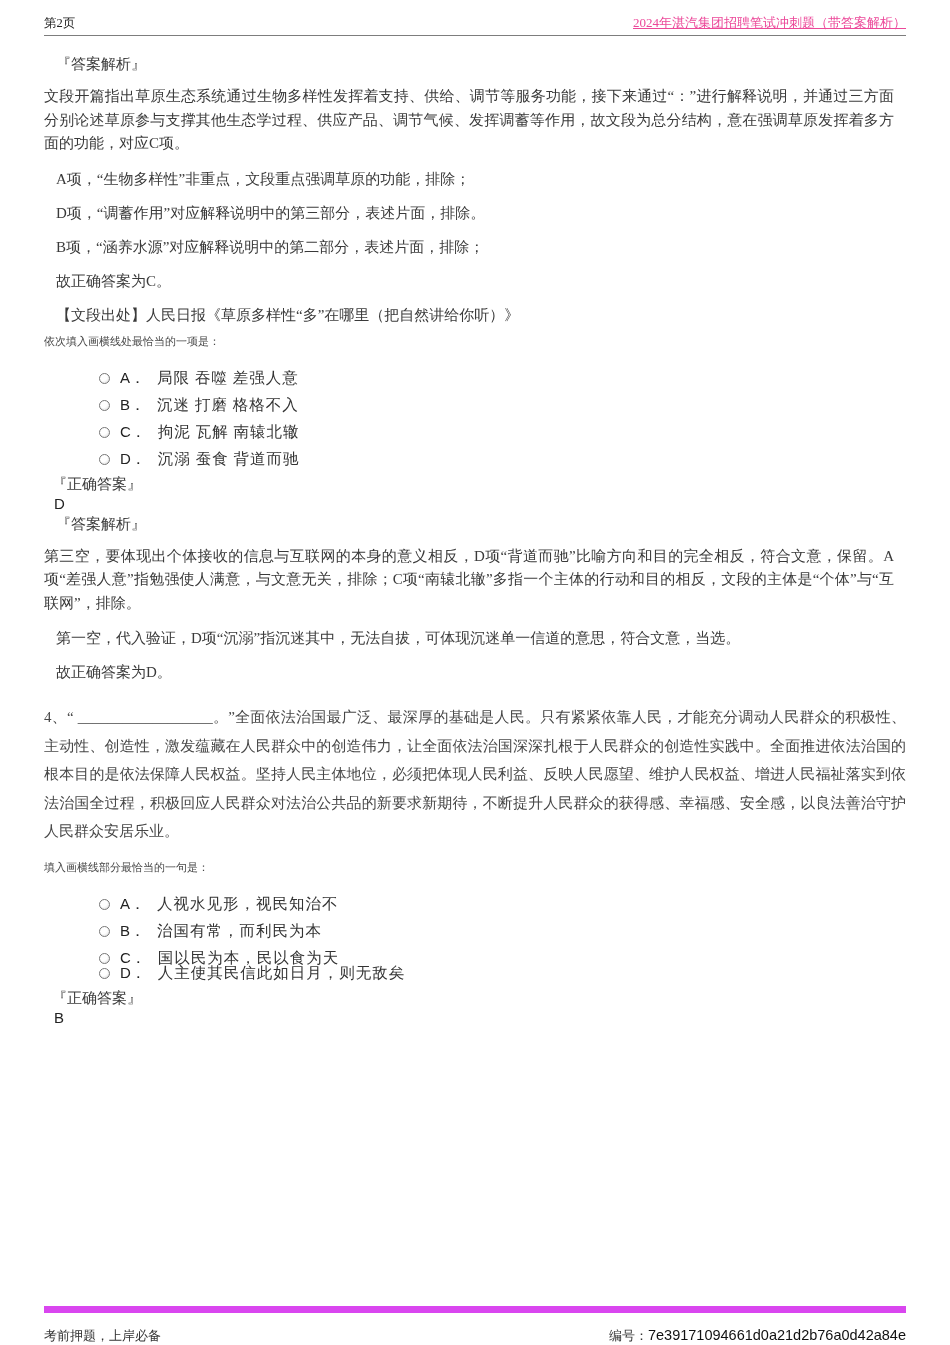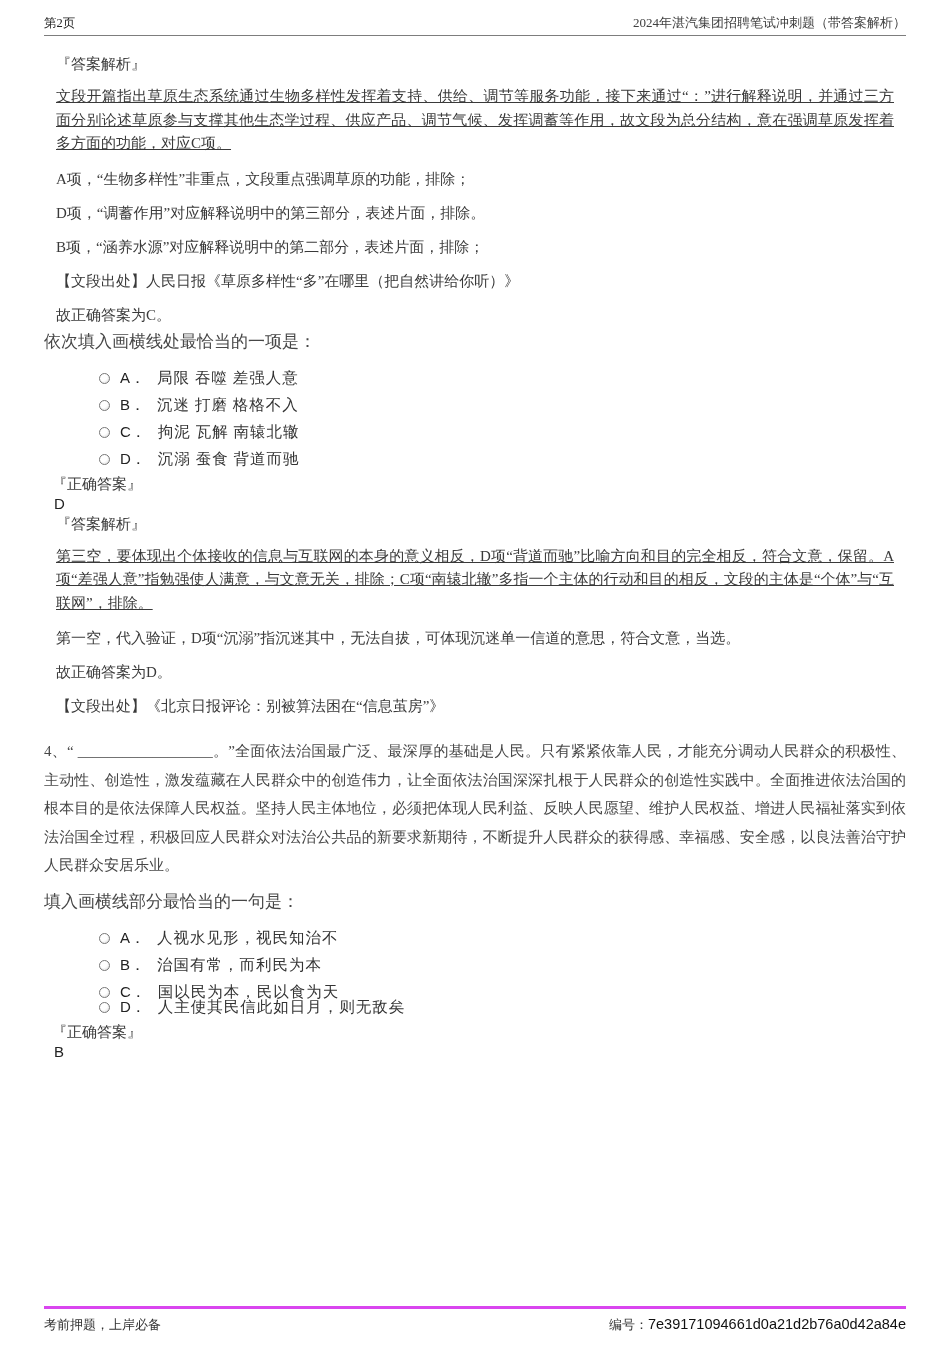--- a/index.html
+++ b/index.html
@@ -13,28 +13,28 @@
     color:#3a3a3a;
     overflow:hidden;
   }
   
   .header{
     display:flex;justify-content:space-between;align-items:flex-end;
     border-bottom:1px solid #7d7d7d;
     padding-bottom:3px;
   }
   .page-num{font-size:12.5px;color:#222;}
-  .doc-title{font-size:13px;color:#404040;}
+  .doc-title{font-size:13px;color:#ec4899;text-decoration:underline;}
   
   .lbl{font-size:15px;line-height:21px;color:#3a3a3a;margin:18px 12px 0 12px;}
-  .para{font-size:15px;line-height:23.5px;text-align:justify;color:#3a3a3a;margin:10px 12px 0 12px;text-decoration:underline;}
+  .para{font-size:15px;line-height:23.5px;text-align:justify;color:#3a3a3a;margin:10px 12px 0 0;}
   .line{font-size:15px;line-height:21px;color:#3a3a3a;margin:13px 12px 0 12px;}
   .stem{font-size:15px;line-height:24px;text-align:justify;color:#474747;margin:20px 0 0 0;}
   .stem.q4{line-height:28.5px;margin-top:20px;}
-  .prompt{font-size:17px;line-height:21px;color:#474747;margin:5px 0 0 0;}
+  .prompt{font-size:11px;line-height:21px;color:#474747;margin:5px 0 0 0;}
   .prompt.q4{margin-top:11px;}
   
   .options{margin:13px 0 0 55px;}
   .opt-row{display:flex;align-items:center;height:27px;}
   .opt-row.tight{margin-top:-12px;}
   .radio{
     width:11px;height:11px;border-radius:50%;
     border:1px solid #777;
     background:radial-gradient(circle at 35% 30%,#ffffff 0 45%,#d7d7d7 100%);
     box-sizing:border-box;
@@ -42,22 +42,22 @@
   }
   .opt-letter{font-family:"Liberation Sans","DejaVu Sans",sans-serif;font-size:15px;color:#222;margin-left:10px;}
   .opt-text{font-size:15.5px;color:#333;margin-left:12px;letter-spacing:1px;}
   
   .ans{margin:1px 0 0 8px;}
   .ans .lbl-a{font-size:15px;line-height:20px;color:#3a3a3a;}
   .ans-letter{font-family:"Liberation Sans","DejaVu Sans",sans-serif;font-size:15px;line-height:20px;color:#222;margin-left:2px;}
   
   .footer{
     position:absolute;left:44px;right:44px;top:1306px;
-    border-top:3px solid #d946ef;
-    padding-top:7px;
+    border-top:7px solid #d946ef;
+    padding-top:14px;
     display:flex;justify-content:space-between;align-items:baseline;
   }
   .footer-left{font-size:13px;color:#333;}
   .serial{font-size:13px;color:#333;}
   .code{font-family:"Liberation Sans","DejaVu Sans",sans-serif;font-size:14.5px;color:#111;}
 </style>
 </head>
 <body>
 
 <div class="page">
@@ -67,22 +67,22 @@
     <span class="doc-title">2024年湛汽集团招聘笔试冲刺题（带答案解析）</span>
   </div>
 
   <main>
 
     <div class="lbl">『答案解析』</div>
     <p class="para">文段开篇指出草原生态系统通过生物多样性发挥着支持、供给、调节等服务功能，接下来通过“：”进行解释说明，并通过三方面分别论述草原参与支撑其他生态学过程、供应产品、调节气候、发挥调蓄等作用，故文段为总分结构，意在强调草原发挥着多方面的功能，对应C项。</p>
     <p class="line">A项，“生物多样性”非重点，文段重点强调草原的功能，排除；</p>
     <p class="line">D项，“调蓄作用”对应解释说明中的第三部分，表述片面，排除。</p>
     <p class="line">B项，“涵养水源”对应解释说明中的第二部分，表述片面，排除；</p>
+    <p class="line">故正确答案为C。</p>
     <p class="line">【文段出处】人民日报《草原多样性“多”在哪里（把自然讲给你听）》</p>
-    <p class="line">故正确答案为C。</p>
 
     <p class="prompt">依次填入画横线处最恰当的一项是：</p>
 
     <div class="options">
       <div class="opt-row">
         <span class="radio"></span>
         <span class="opt-letter">A．</span>
         <span class="opt-text">局限 吞噬 差强人意</span>
       </div>
       <div class="opt-row">
@@ -104,21 +104,20 @@
 
     <div class="ans">
       <div class="lbl-a">『正确答案』</div>
       <div class="ans-letter">D</div>
     </div>
 
     <div class="lbl" style="margin-top:0;">『答案解析』</div>
     <p class="para">第三空，要体现出个体接收的信息与互联网的本身的意义相反，D项“背道而驰”比喻方向和目的完全相反，符合文意，保留。A项“差强人意”指勉强使人满意，与文意无关，排除；C项“南辕北辙”多指一个主体的行动和目的相反，文段的主体是“个体”与“互联网”，排除。</p>
     <p class="line">第一空，代入验证，D项“沉溺”指沉迷其中，无法自拔，可体现沉迷单一信道的意思，符合文意，当选。</p>
     <p class="line">故正确答案为D。</p>
-    <p class="line">【文段出处】《北京日报评论：别被算法困在“信息茧房”》</p>
 
     <p class="stem q4">4、“ __________________。”全面依法治国最广泛、最深厚的基础是人民。只有紧紧依靠人民，才能充分调动人民群众的积极性、主动性、创造性，激发蕴藏在人民群众中的创造伟力，让全面依法治国深深扎根于人民群众的创造性实践中。全面推进依法治国的根本目的是依法保障人民权益。坚持人民主体地位，必须把体现人民利益、反映人民愿望、维护人民权益、增进人民福祉落实到依法治国全过程，积极回应人民群众对法治公共品的新要求新期待，不断提升人民群众的获得感、幸福感、安全感，以良法善治守护人民群众安居乐业。</p>
     <p class="prompt q4">填入画横线部分最恰当的一句是：</p>
 
     <div class="options">
       <div class="opt-row">
         <span class="radio"></span>
         <span class="opt-letter">A．</span>
         <span class="opt-text">人视水见形，视民知治不</span>
       </div>

